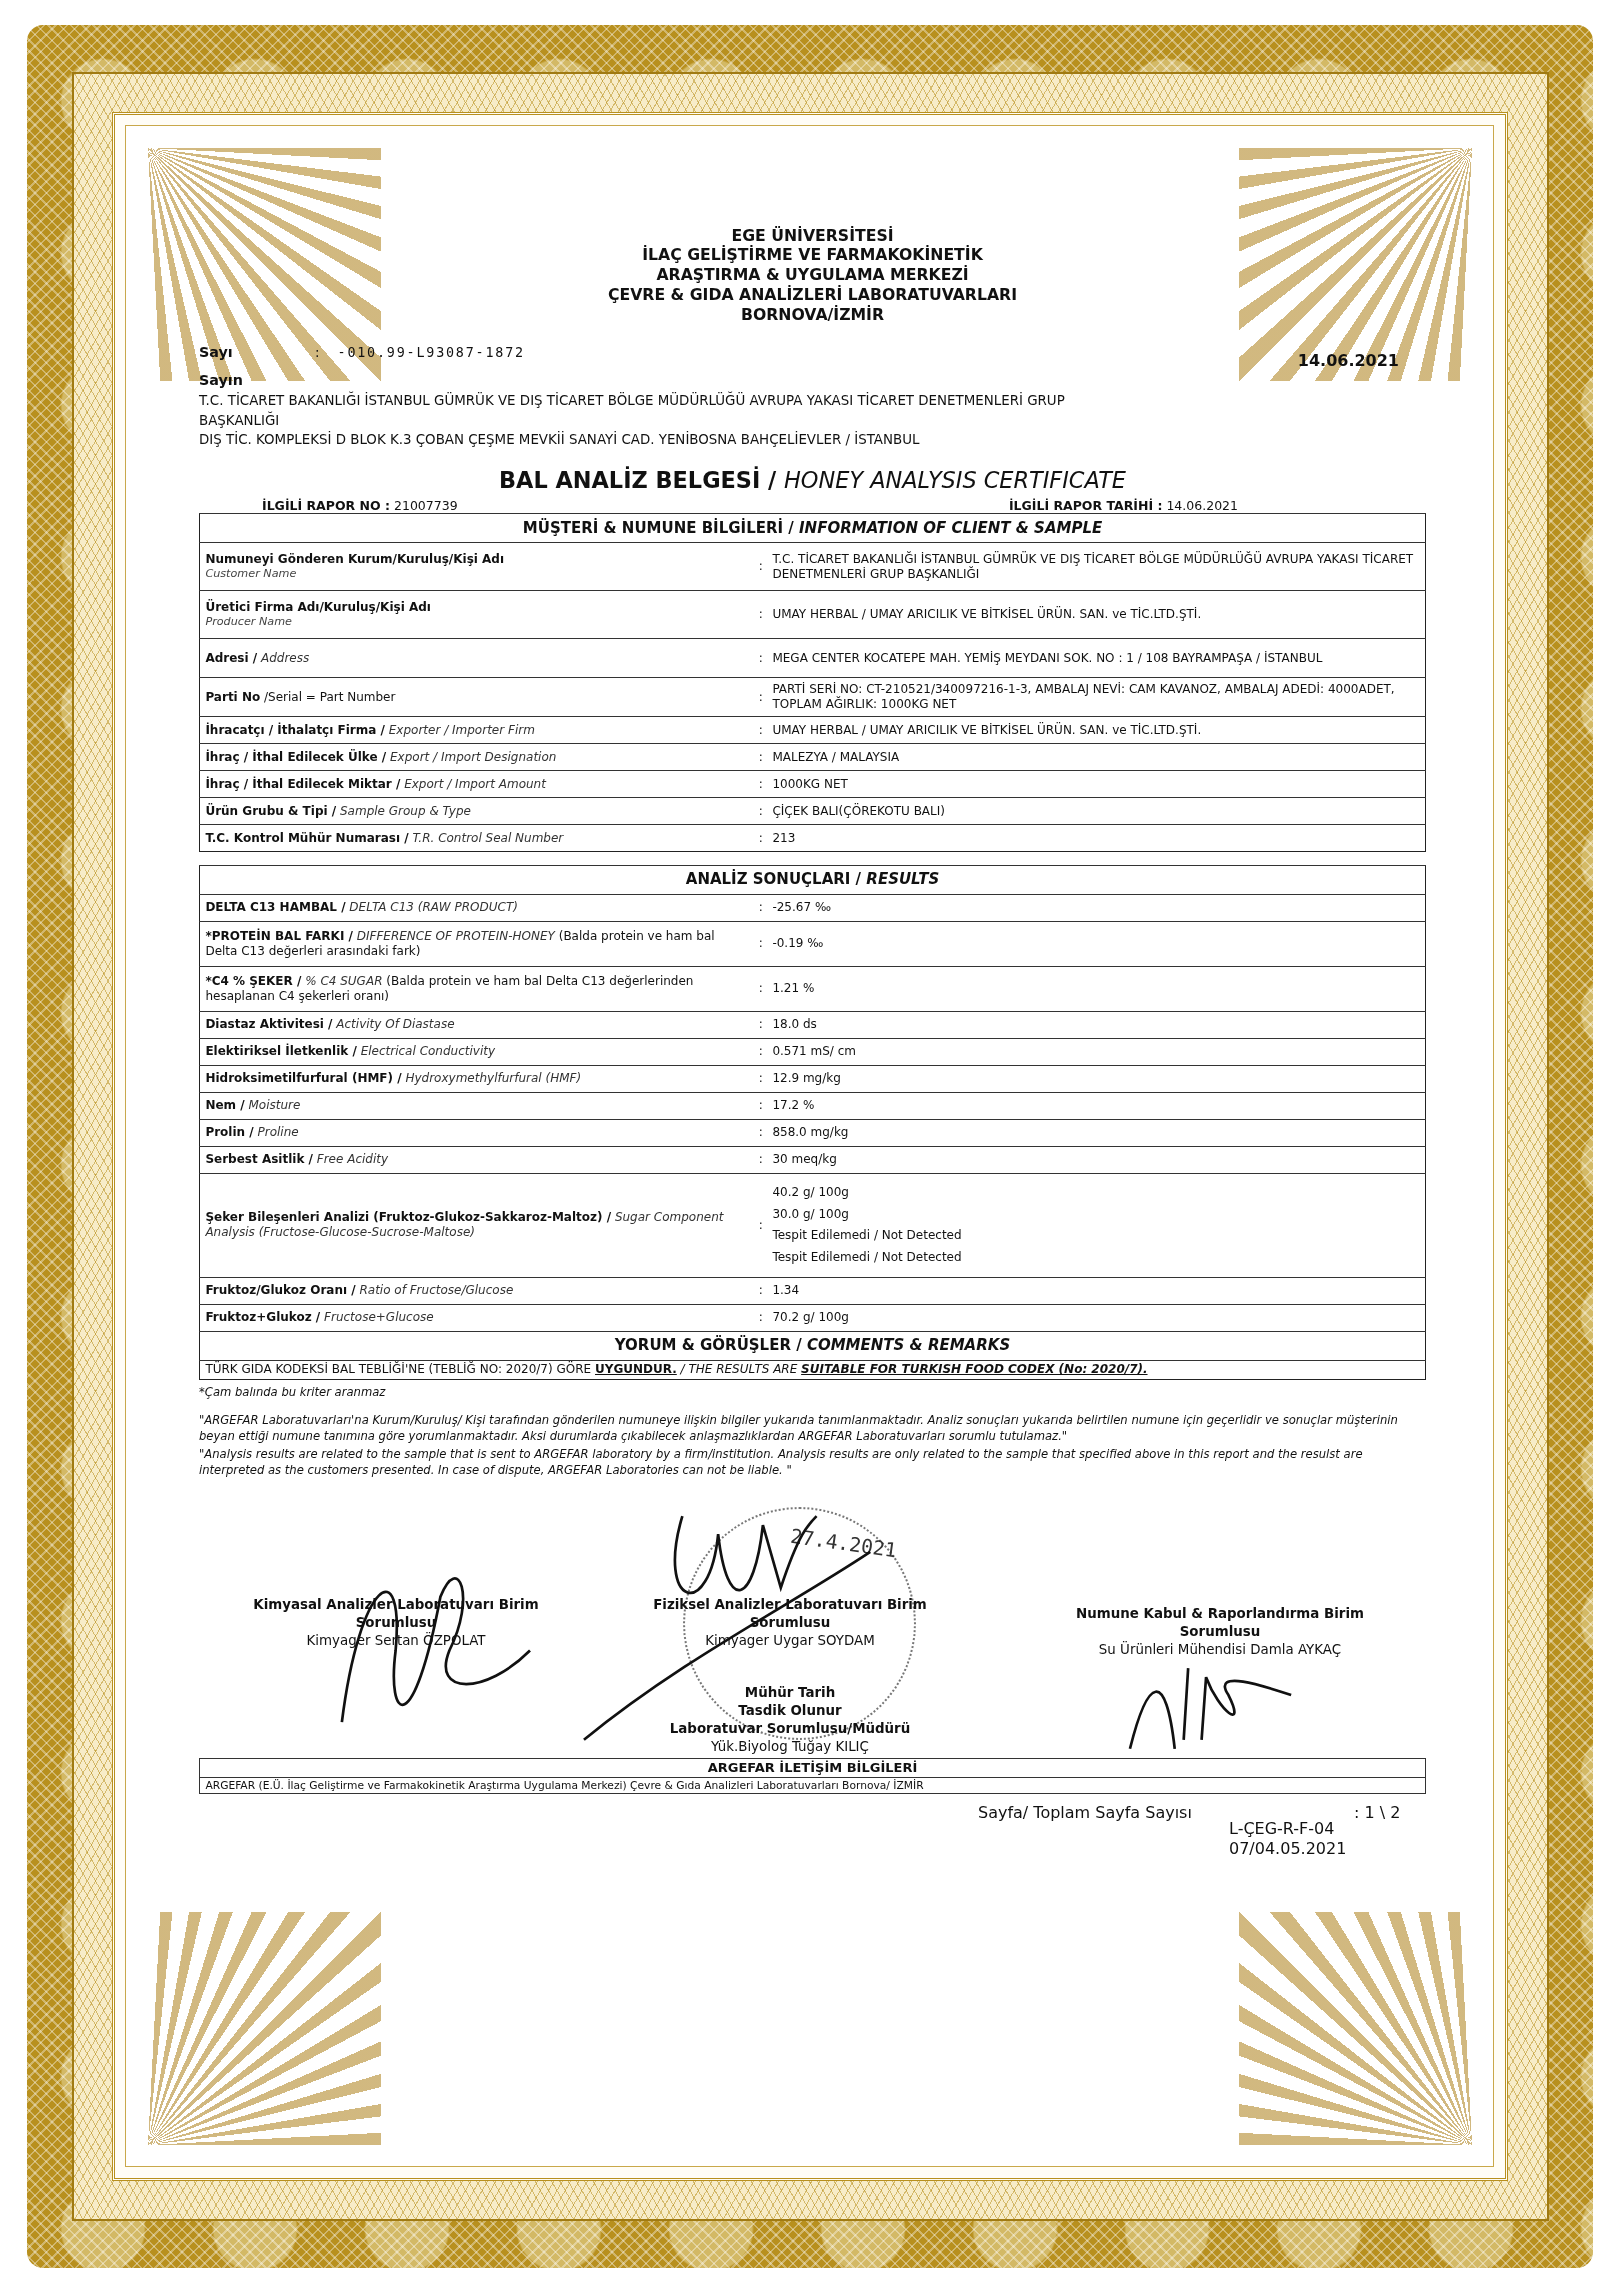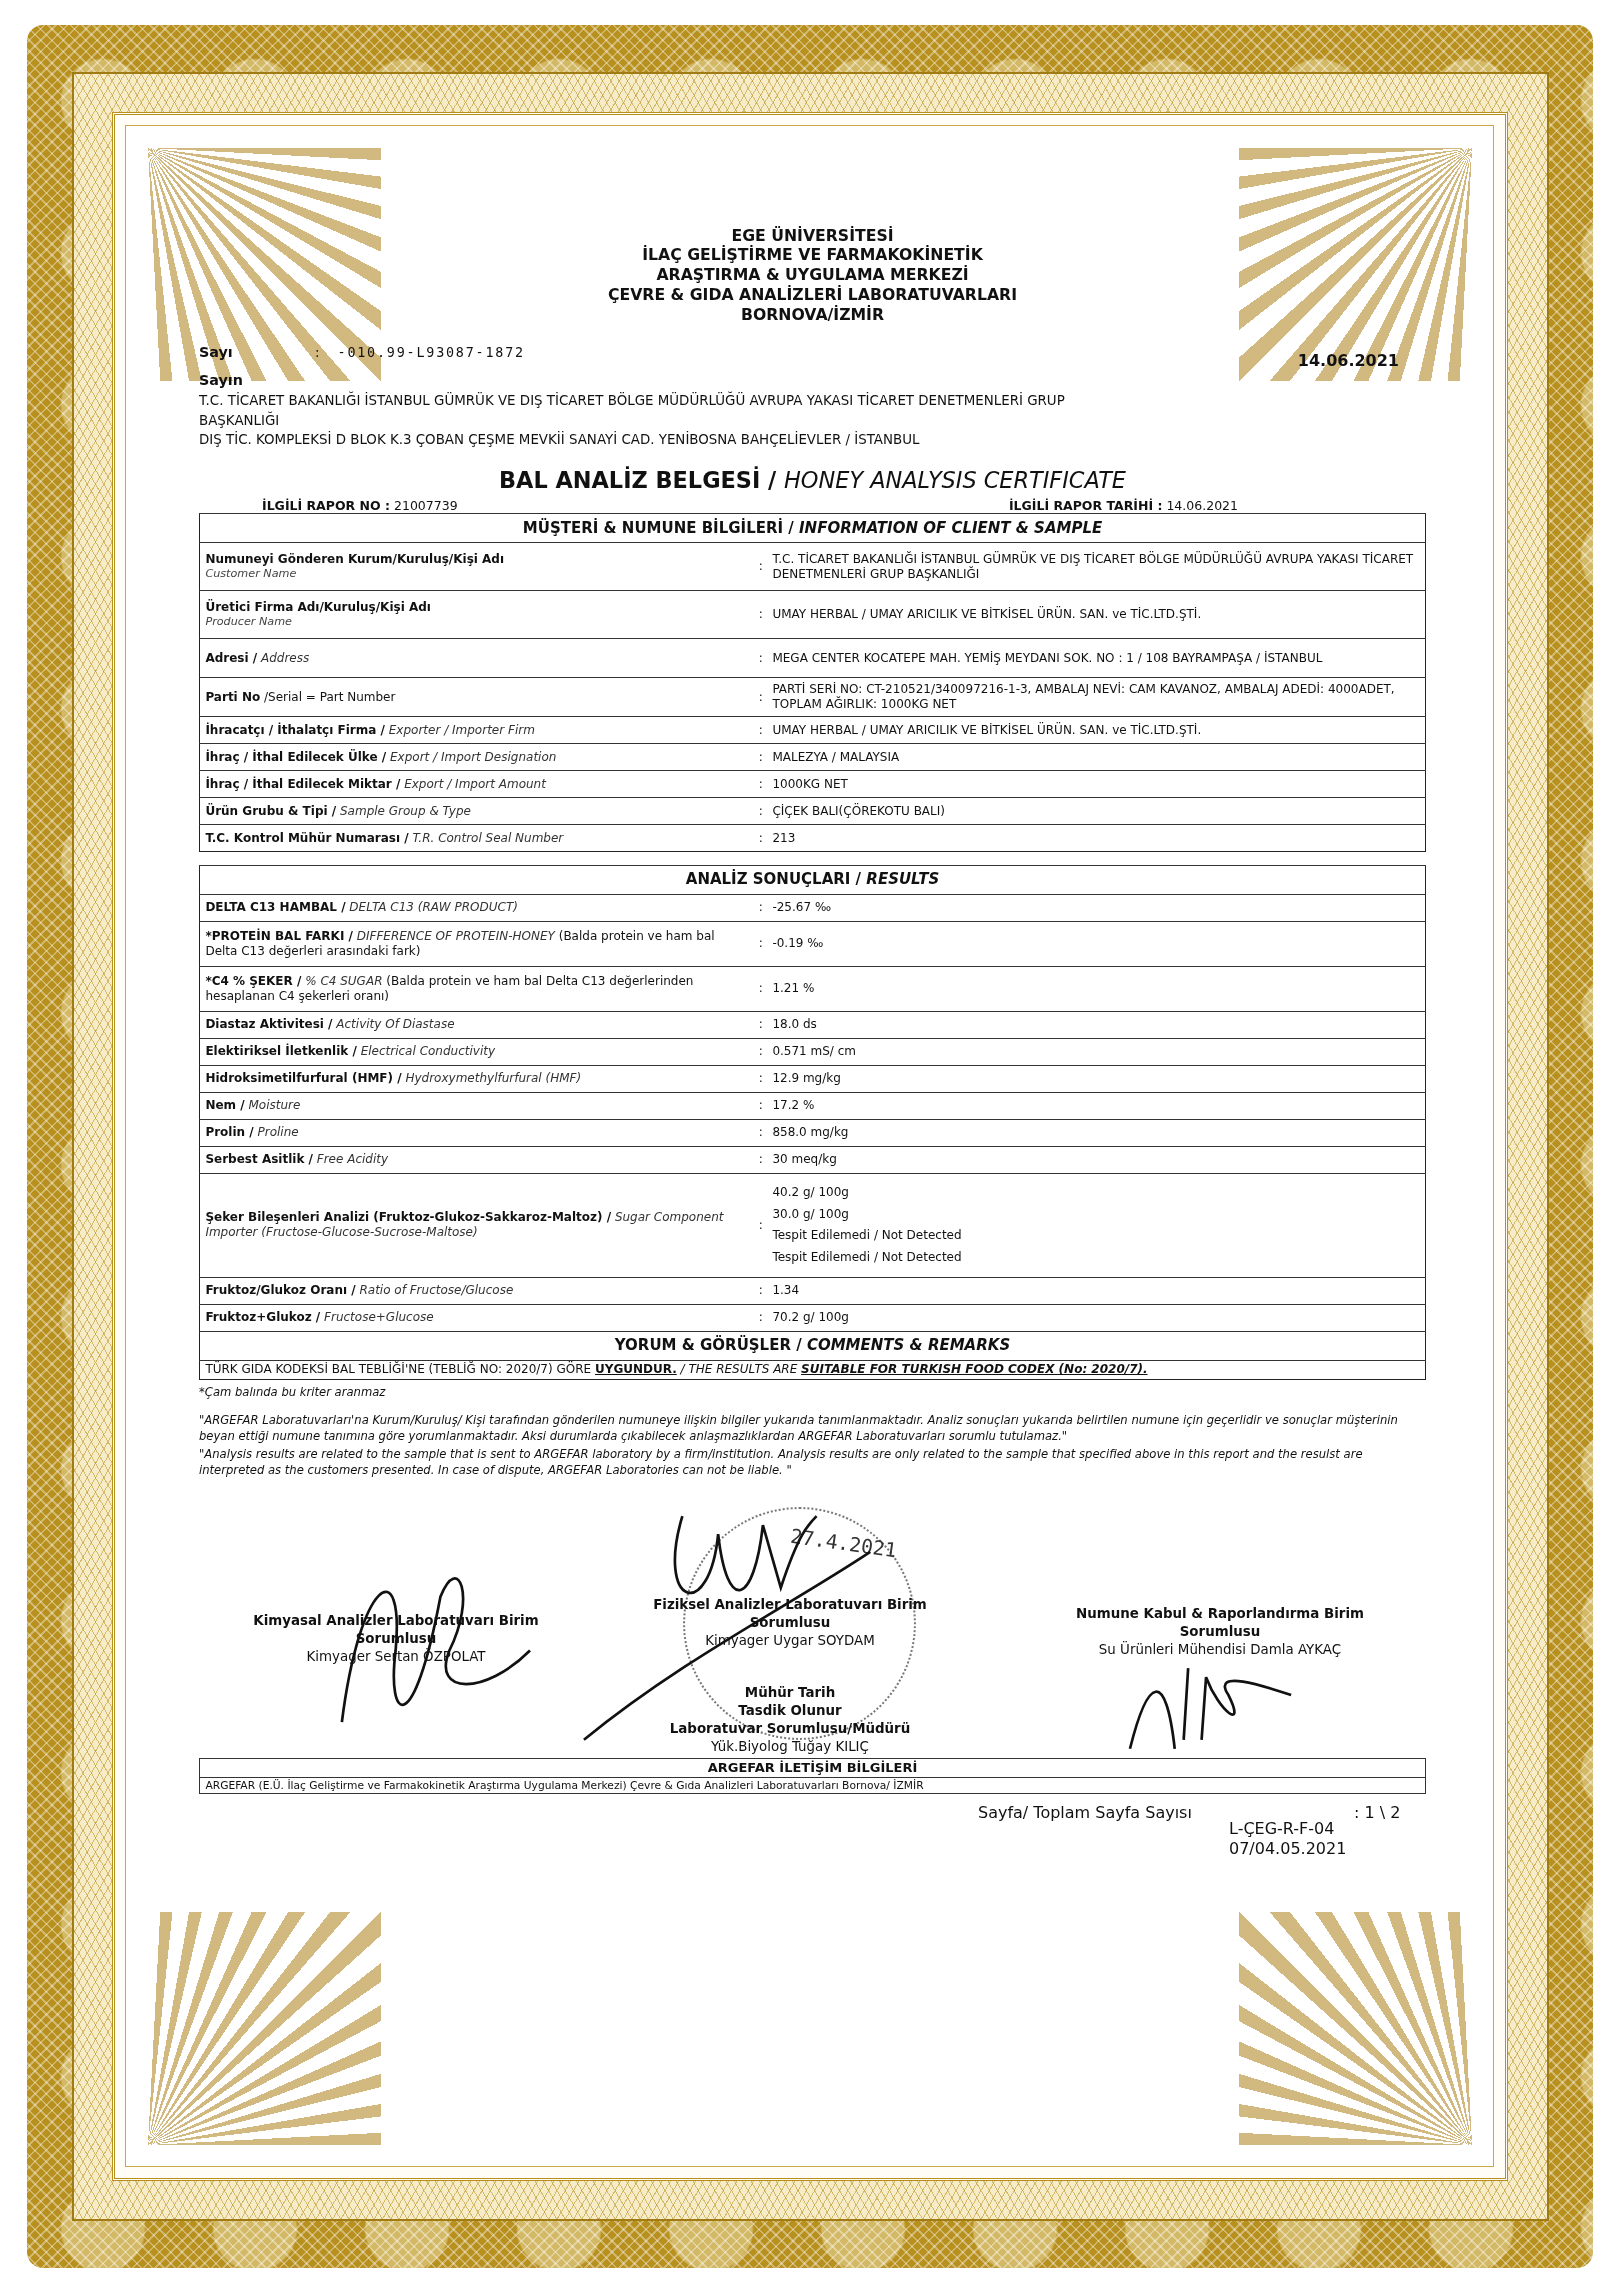--- a/index.html
+++ b/index.html
@@ -81,21 +81,21 @@
   .remark u { font-weight: bold; }
 
   .notes { font-style: italic; font-size: 11.6px; margin-top: 3.6px; line-height: 16px; }
   .notes p { margin-top: 12.5px; }
   .notes p.first { margin-top: 1.8px; }
 
   
   .sigs { position: relative; height: 269px; margin-top: 10.7px; }
   .sig { position: absolute; text-align: center; font-size: 13.4px; line-height: 18px; }
   .sig .t { font-weight: bold; }
-  .sig.s1 { left: 36px; top: 123px; width: 322px; }
+  .sig.s1 { left: 36px; top: 107px; width: 322px; }
   .sig.s2 { left: 430px; top: 107px; width: 322px; }
   .sig.s3 { left: 833px; top: 116px; width: 376px; }
   .sig.s4 { left: 430px; top: 195px; width: 322px; }
   .stamp {
     position: absolute; left: 484px; top: 18px; width: 233px; height: 233px;
     border: 2.7px dotted #777; border-radius: 50%;
   }
   .stamp-date { position: absolute; left: 591px; top: 43px; font-family: "DejaVu Sans Mono", monospace; font-size: 19.7px; color: #333; transform: rotate(8deg); }
   .scribble { position: absolute; }
 
@@ -256,21 +256,21 @@
       <td class="lbl"><span class="lb">Prolin /</span> <span class="it">Proline</span></td>
       <td class="colon">:</td>
       <td>858.0 mg/kg</td>
     </tr>
     <tr style="height:27px">
       <td class="lbl"><span class="lb">Serbest Asitlik /</span> <span class="it">Free Acidity</span></td>
       <td class="colon">:</td>
       <td>30 meq/kg</td>
     </tr>
     <tr style="height:104px">
-      <td class="lbl"><span class="lb">Şeker Bileşenleri Analizi (Fruktoz-Glukoz-Sakkaroz-Maltoz) /</span> <span class="it">Sugar Component Importer (Fructose-Glucose-Sucrose-Maltose)</span></td>
+      <td class="lbl"><span class="lb">Şeker Bileşenleri Analizi (Fruktoz-Glukoz-Sakkaroz-Maltoz) /</span> <span class="it">Sugar Component Analysis (Fructose-Glucose-Sucrose-Maltose)</span></td>
       <td class="colon">:</td>
       <td style="line-height:21.5px">
         <div>40.2 g/ 100g</div>
         <div>30.0 g/ 100g</div>
         <div>Tespit Edilemedi / Not Detected</div>
         <div>Tespit Edilemedi / Not Detected</div>
       </td>
     </tr>
     <tr style="height:27px">
       <td class="lbl"><span class="lb">Fruktoz/Glukoz Oranı /</span> <span class="it">Ratio of Fructose/Glucose</span></td>

